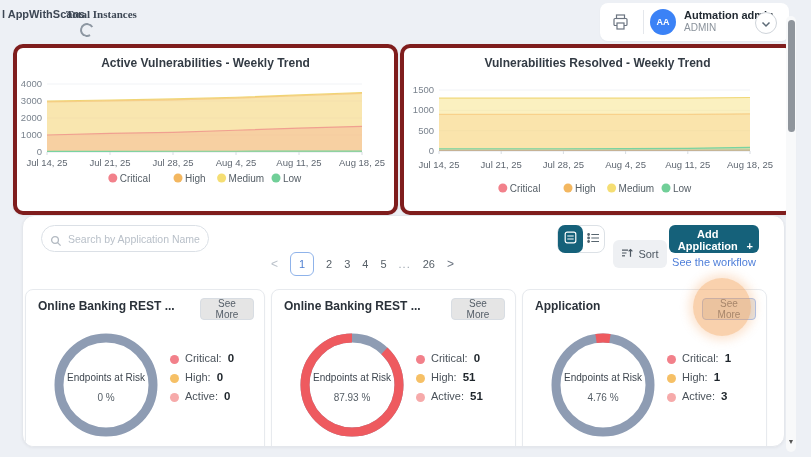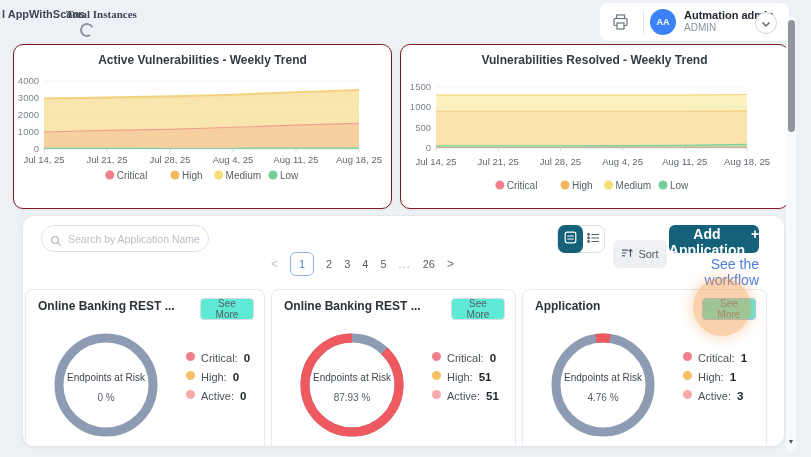--- a/index.html
+++ b/index.html
@@ -9,51 +9,51 @@
   .tab{font-size:11px;font-weight:700;color:#3d4754;cursor:pointer;}
   .spinner{width:10px;height:10px;border:2px solid #8d97a2;border-right-color:transparent;border-radius:50%;transform:rotate(15deg);}
   .hdr-box{background:#fff;border-radius:8px;box-shadow:0 1px 2px rgba(16,24,40,.04);}
   .divider{width:1px;background:#e4e7ec;}
   .avatar{width:26px;height:26px;border-radius:50%;background:#3b82f6;color:#fff;font-size:9px;font-weight:700;
           display:flex;align-items:center;justify-content:center;}
   .uname{font-size:11px;font-weight:700;color:#222a32;line-height:13px;white-space:nowrap;}
   .urole{font-size:10px;color:#8a929b;line-height:12px;}
   .chev-circle{width:20px;height:20px;border:1px solid #cfd4da;border-radius:50%;background:#fff;
                display:flex;align-items:center;justify-content:center;cursor:pointer;}
-  .chart-card{background:#fff;border:1px solid #7f1d1d;border-radius:10px;box-shadow:0 1px 3px rgba(16,24,40,.05);overflow:hidden;}
+  .chart-card{background:#fff;border:4px solid #7f1d1d;border-radius:10px;box-shadow:0 1px 3px rgba(16,24,40,.05);overflow:hidden;}
   .chart-title{width:100%;text-align:center;font-size:12px;font-weight:700;color:#333b44;}
   svg text{font-family:"Liberation Sans","DejaVu Sans",sans-serif;}
   .panel{background:#fff;border:1px solid #e4e7ec;border-radius:12px;box-shadow:0 1px 3px rgba(16,24,40,.05);overflow:hidden;}
   .search{width:168px;height:27px;border:1px solid #dbe0e6;border-radius:14px;background:#fff;
           font-size:10.5px;color:#5c6670;padding:0 8px 0 26px;box-sizing:border-box;outline:none;}
   .search::placeholder{color:#b9c0c9;}
   .toggle-group{width:48px;height:28px;background:#fff;border:1px solid #dce1e6;border-radius:8px;
                 display:flex;align-items:center;padding:0;box-sizing:border-box;}
   .toggle-dark{width:25px;height:28px;background:#15617a;border-radius:7px;display:flex;align-items:center;justify-content:center;cursor:pointer;}
   .toggle-light{flex:1;display:flex;align-items:center;justify-content:center;cursor:pointer;}
   .btn-sort{width:54px;height:28px;background:#eef0f3;border:none;border-radius:6px;font-size:11px;color:#4f5963;
             display:flex;align-items:center;justify-content:center;gap:5px;cursor:pointer;}
-  .btn-add{width:90px;height:28px;background:#15617a;border:none;border-radius:6px;color:#fff;font-size:14px;font-weight:600;
-           display:flex;align-items:flex-start;justify-content:center;gap:6px;cursor:pointer;}
-  .workflow{font-size:14px;color:#4f7fd9;text-align:right;cursor:pointer;}
+  .btn-add{width:90px;height:28px;background:#15617a;border:none;border-radius:6px;color:#fff;font-size:11px;font-weight:600;
+           display:flex;align-items:flex-end;justify-content:center;gap:6px;cursor:pointer;}
+  .workflow{font-size:11px;color:#4f7fd9;text-align:center;cursor:pointer;}
   .pagination{display:flex;align-items:center;gap:12px;height:24px;font-size:11px;color:#555e66;}
   .pg-item{cursor:pointer;}
   .pg-arrow{color:#b9c0c9;font-size:12px;cursor:pointer;}
   .pg-next{color:#6b7480;}
   .pg-active{width:24px;height:24px;border:1px solid #8fb3ea;border-radius:6px;color:#4d7fd0;background:#fff;
              display:flex;align-items:center;justify-content:center;box-sizing:border-box;}
   .pg-ellipsis{color:#9aa3ad;letter-spacing:1px;}
   .app-card{background:#fff;border:1px solid #e7eaee;border-radius:8px;box-shadow:0 1px 2px rgba(16,24,40,.04);}
   .app-title{font-size:12px;font-weight:700;color:#2b323a;white-space:nowrap;}
-  .see-more{width:54px;height:22px;background:#5eead4;border:1px solid #d8dde3;border-radius:4px;
+  .see-more{width:54px;height:22px;background:#e5e5e5;border:1px solid #d8dde3;border-radius:4px;
             font-size:10px;color:#555e68;display:flex;align-items:center;justify-content:center;cursor:pointer;margin-left:44px;}
   .see-more.focused{border:1px solid #a9c1ee;color:#6a7686;}
   .donut-label{font-size:10px;fill:#3e464f;}
   .donut-pct{font-size:10px;fill:#555e66;}
-  .stat-row{display:flex;align-items:flex-start;gap:6px;margin-bottom:7px;margin-left:16px;}
+  .stat-row{display:flex;align-items:flex-end;gap:6px;margin-bottom:7px;}
   .dot{width:9px;height:9px;border-radius:50%;}
   .dot-critical{background:#f2808a;}
   .dot-high{background:#f6c066;}
   .dot-active{background:#f6aaaa;}
   .stat-label{font-size:11px;color:#4a525a;}
   .stat-value{font-size:11.5px;font-weight:700;color:#1e252b;}
   .highlight-circle{width:58px;height:58px;border-radius:50%;background:rgba(242,153,74,0.45);
                     box-shadow:0 0 10px 4px rgba(242,153,74,0.25);pointer-events:none;z-index:5;}
   .scroll-track{width:10px;background:#f8f9fa;border-radius:5px;}
   .scroll-thumb{width:7px;height:112px;background:#8f959c;border-radius:3.5px;position:absolute;left:1.5px;top:4px;cursor:pointer;}

